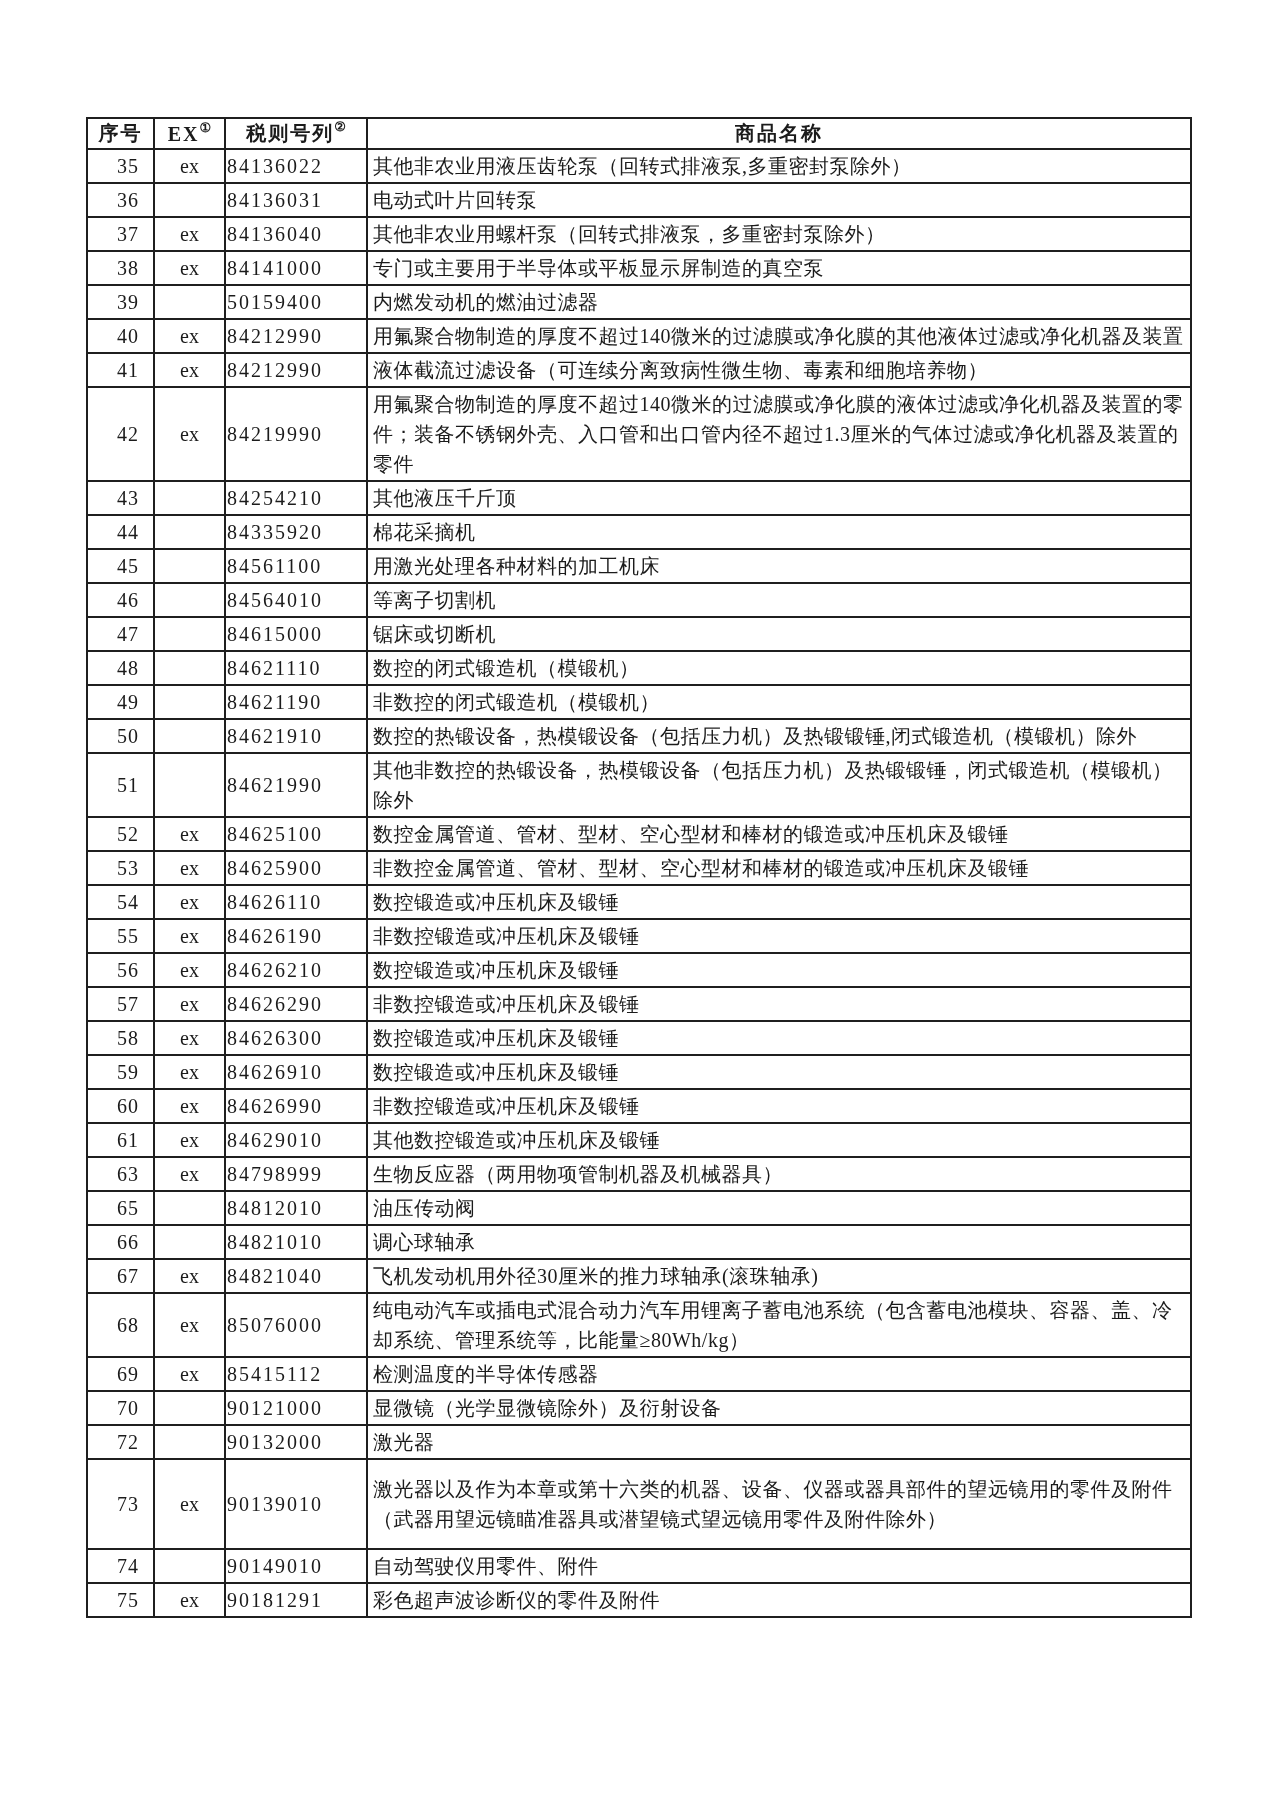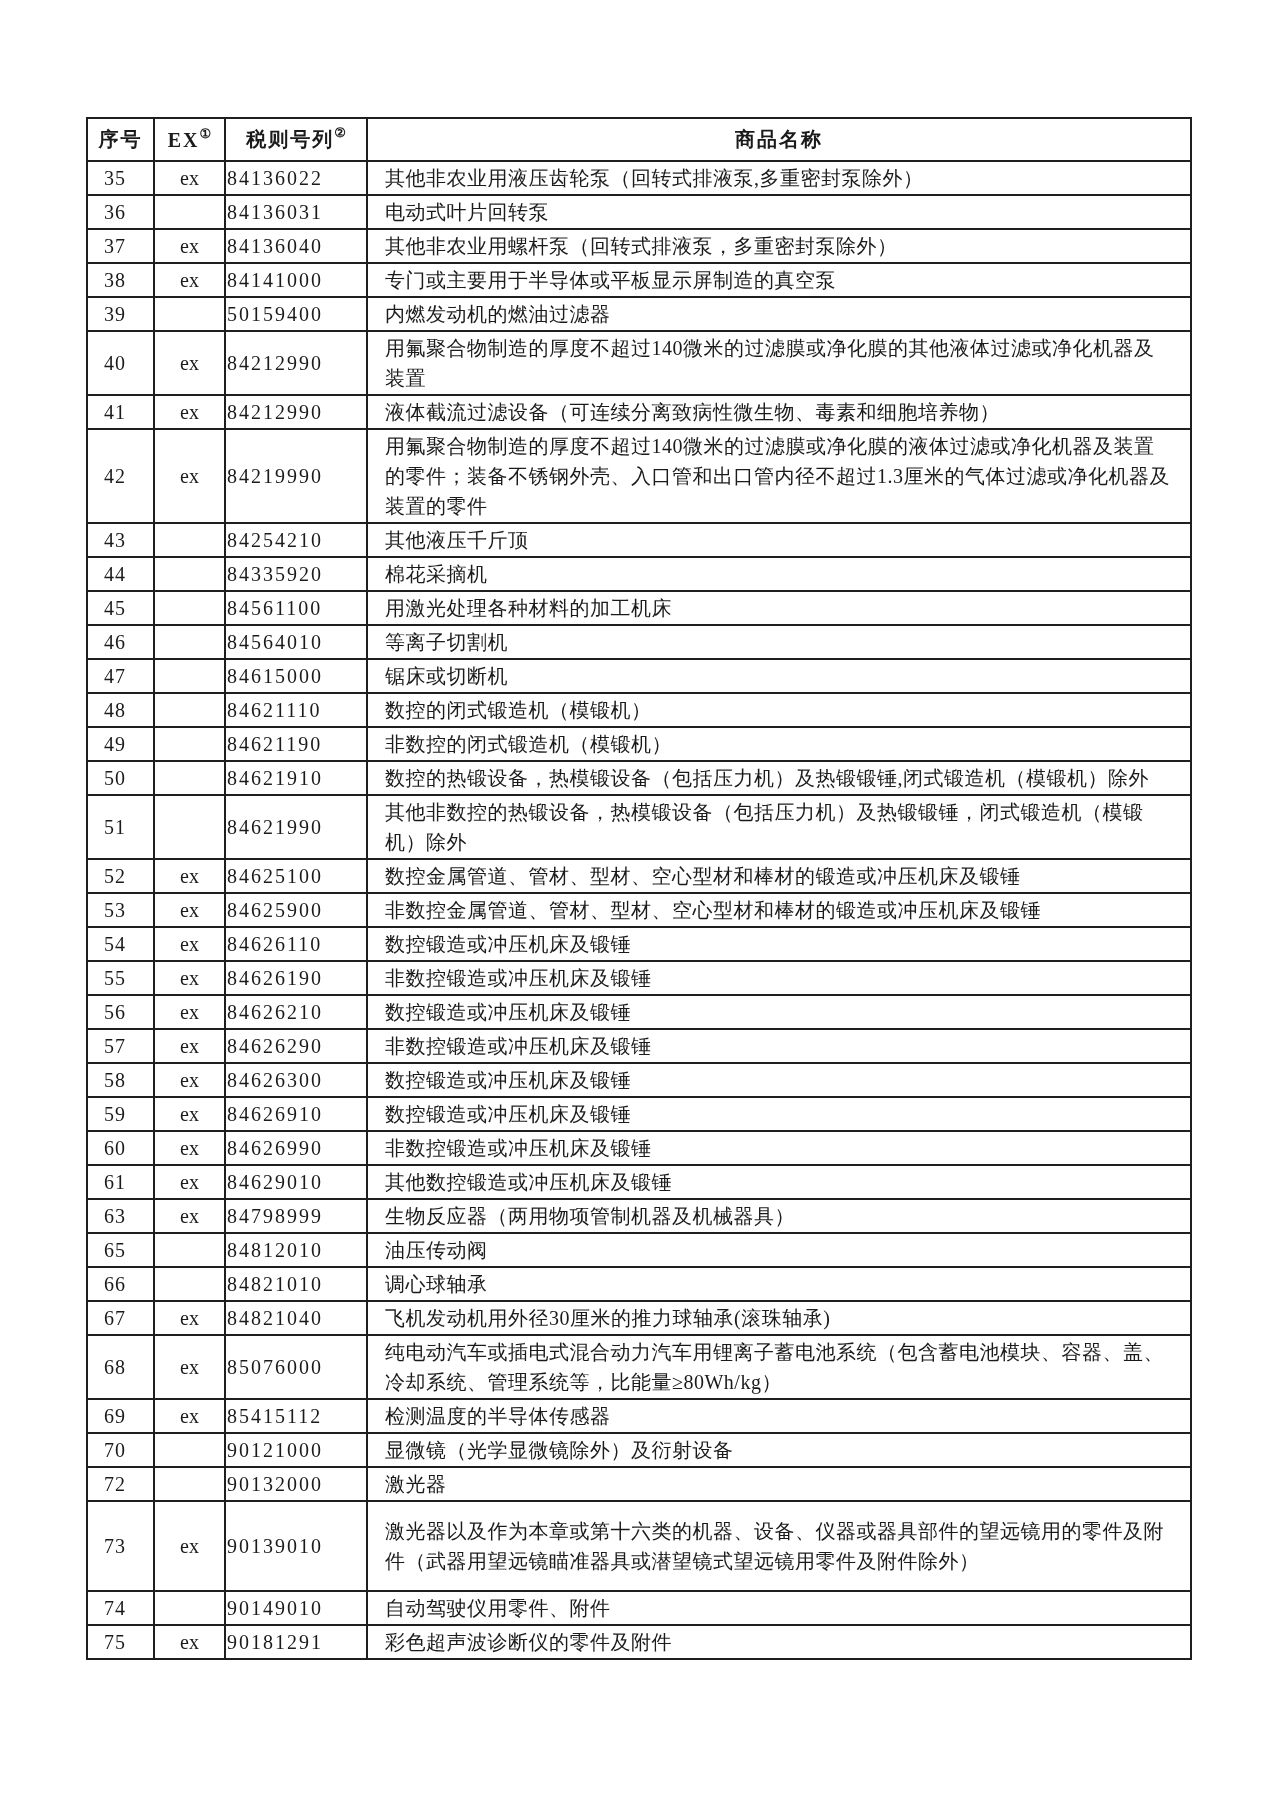--- a/index.html
+++ b/index.html
@@ -15,34 +15,34 @@
     position:absolute;left:86px;top:117px;
     width:1106px;
     border-collapse:collapse;
     table-layout:fixed;
   }
   .tariff th,.tariff td{border:2px solid #1f1f1f;overflow:hidden;}
   .tariff thead th{
     height:26px;
     font-size:20px;font-weight:bold;
     text-align:center;letter-spacing:2px;
-    padding:7px 0;
+    padding:1px 0;
     margin-top:40px;
   }
   .tariff thead th sup{
     font-size:13px;letter-spacing:0;
     position:relative;top:-1px;
   }
   .tariff tbody tr{height:31px;}
   .tariff tbody tr.tall td{height:86px;}
   .tariff td{font-size:20px;vertical-align:middle;}
-  .tariff td.no{letter-spacing:1px;padding-left:16px;}
+  .tariff td.no{text-align:center;letter-spacing:1px;padding-left:16px;}
   .tariff td.ex{text-align:center;}
   .tariff td.code{text-align:left;letter-spacing:2px;}
-  .tariff td.name{padding:1px 17px;line-height:30px;letter-spacing:0.5px;}
+  .tariff td.name{padding:1px 5px;line-height:30px;letter-spacing:0.5px;}
 </style>
 </head>
 <body>
 
 <div class="page">
   <table class="tariff">
     <colgroup>
       <col style="width:67px">
       <col style="width:71px">
       <col style="width:142px">

